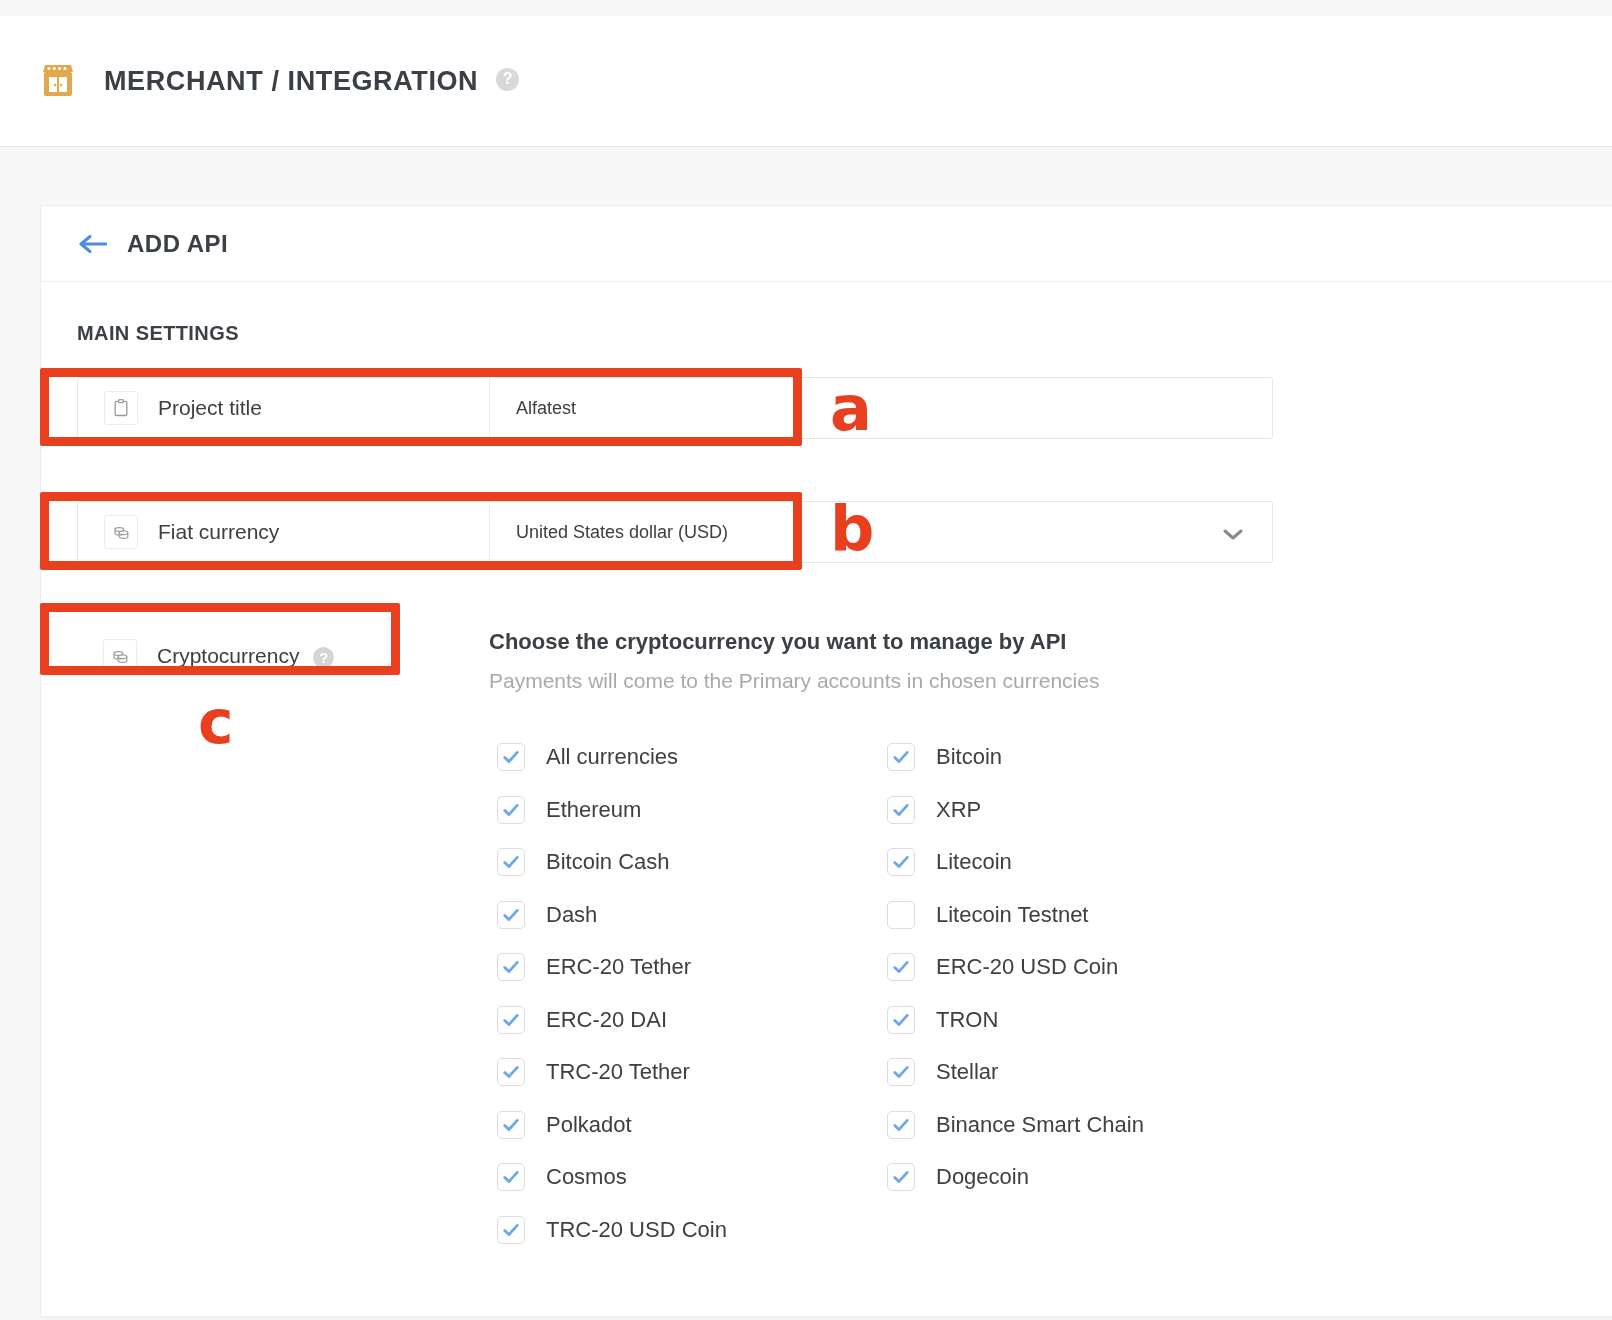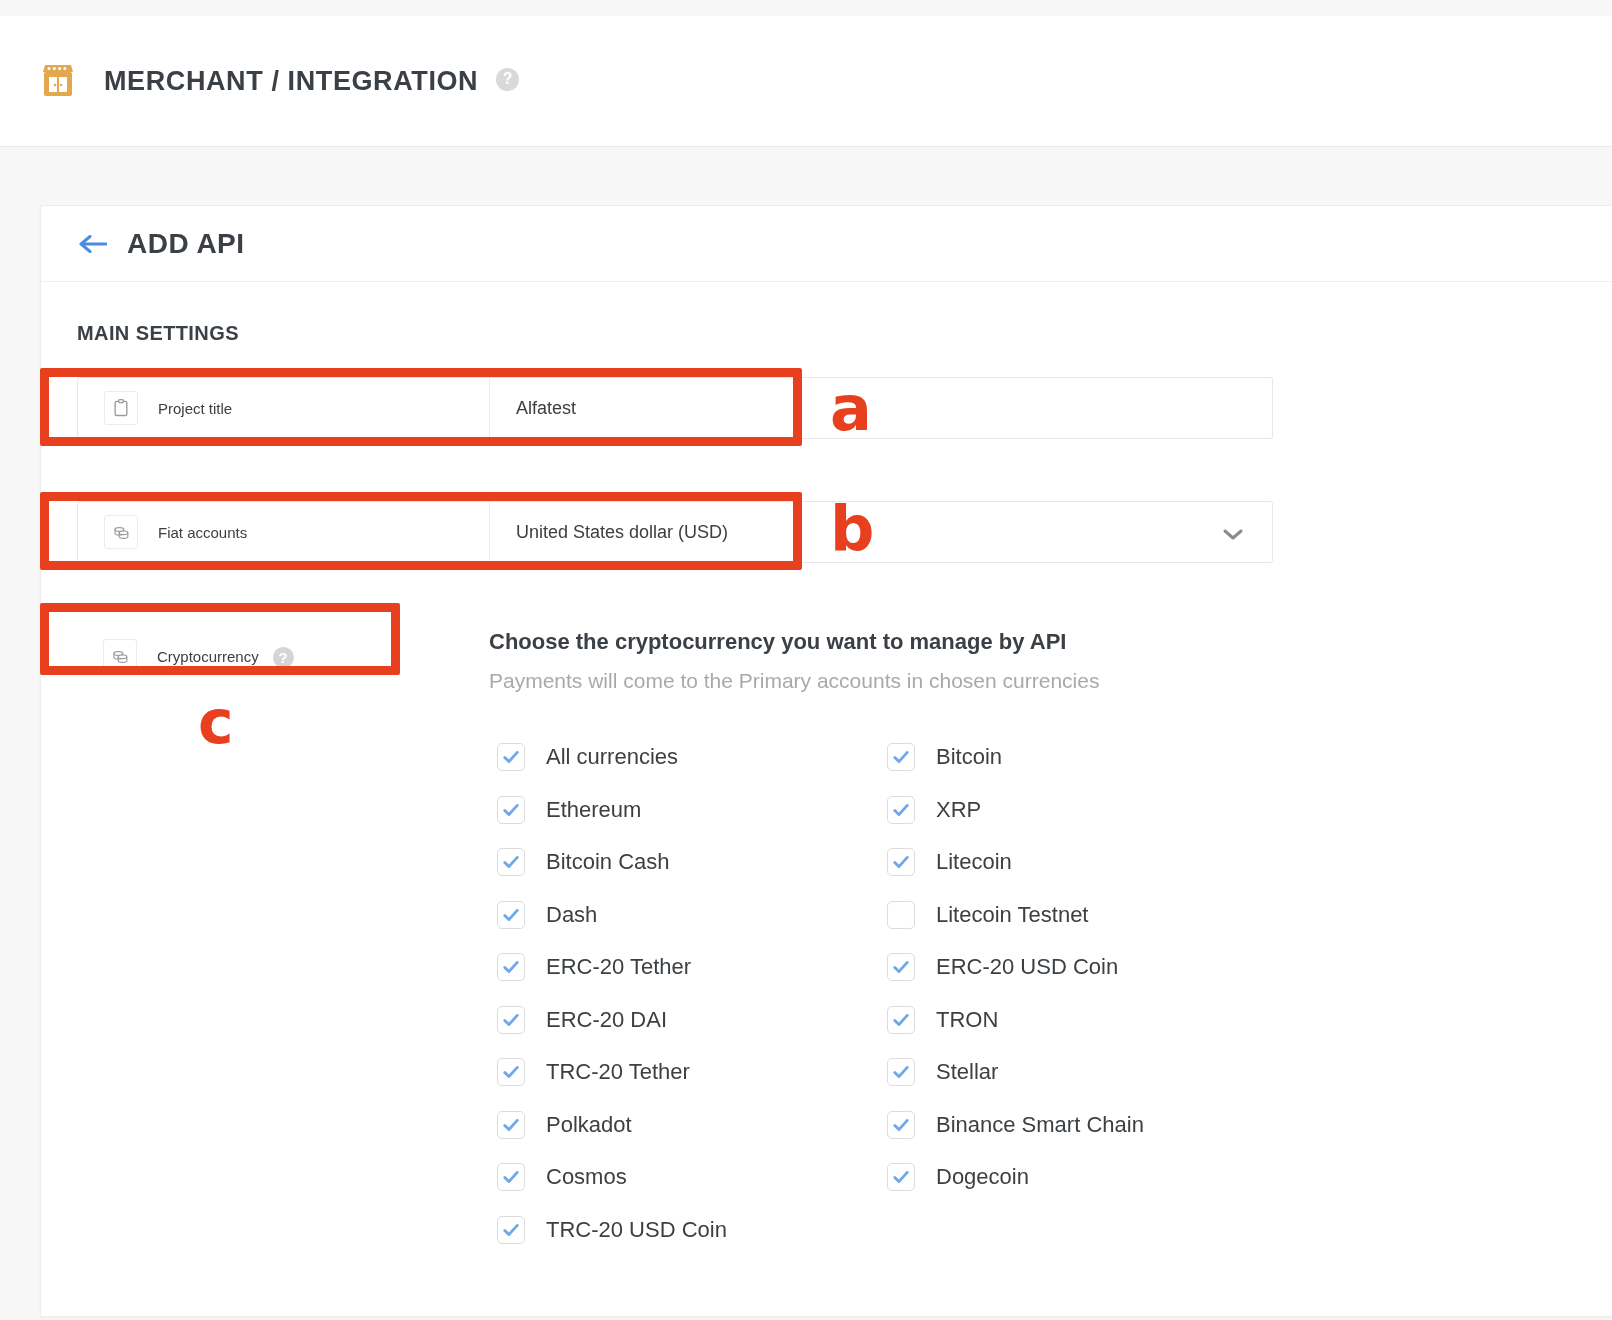--- a/index.html
+++ b/index.html
@@ -75,21 +75,21 @@
     align-items: center;
     padding-left: 36px;
     border-bottom: 1px solid #efefef;
   }
   .back-arrow {
     width: 30px; height: 22px;
     flex: 0 0 30px;
     margin-right: 20px;
   }
   .card-head-title {
-    font-size: 28px;
+    font-size: 24px;
     font-weight: bold;
     letter-spacing: 0.5px;
     color: #3a4046;
     text-align: center;
   }
 
   .card-body { padding: 0 0 60px 0; }
 
   .section-label {
     font-size: 20px;
@@ -126,21 +126,21 @@
     width: 34px; height: 34px;
     flex: 0 0 34px;
     border: 1px solid #ececec;
     border-radius: 3px;
     display: inline-flex;
     align-items: center;
     justify-content: center;
     background: #fff;
   }
   .row-label {
-    font-size: 15px;
+    font-size: 21px;
     color: #3c4043;
     margin-left: 20px;
     white-space: nowrap;
   }
   .row-value {
     flex: 1 1 auto;
     display: flex;
     align-items: center;
     padding-left: 26px;
     font-size: 18px;
@@ -285,21 +285,21 @@
       <div class="form-row">
         <div class="row-left">
           <span class="field-icon">
             <svg viewBox="0 0 24 24" width="20" height="20" aria-hidden="true">
               <ellipse cx="10" cy="9" rx="5.2" ry="2.2" fill="none" stroke="#9a9a9a" stroke-width="1.4"></ellipse>
               <path d="M4.8 9 v4.4 c0 1.2 2.3 2.2 5.2 2.2 s5.2-1 5.2-2.2 V9" fill="none" stroke="#9a9a9a" stroke-width="1.4"></path>
               <ellipse cx="15" cy="13" rx="5.2" ry="2.2" fill="#fff" stroke="#9a9a9a" stroke-width="1.4"></ellipse>
               <path d="M9.8 13 v4.4 c0 1.2 2.3 2.2 5.2 2.2 s5.2-1 5.2-2.2 V13" fill="none" stroke="#9a9a9a" stroke-width="1.4"></path>
             </svg>
           </span>
-          <span class="row-label">Fiat accounts</span>
+          <span class="row-label">Fiat currency</span>
         </div>
         <div class="row-value">
           <span>United States dollar (USD)</span>
           <span class="chev">
             <svg viewBox="0 0 22 14" width="22" height="14" aria-hidden="true">
               <path d="M3 4 L11 11 L19 4" stroke="#8a8a8a" stroke-width="3" fill="none" stroke-linecap="round" stroke-linejoin="round"></path>
             </svg>
           </span>
         </div>
       </div>

